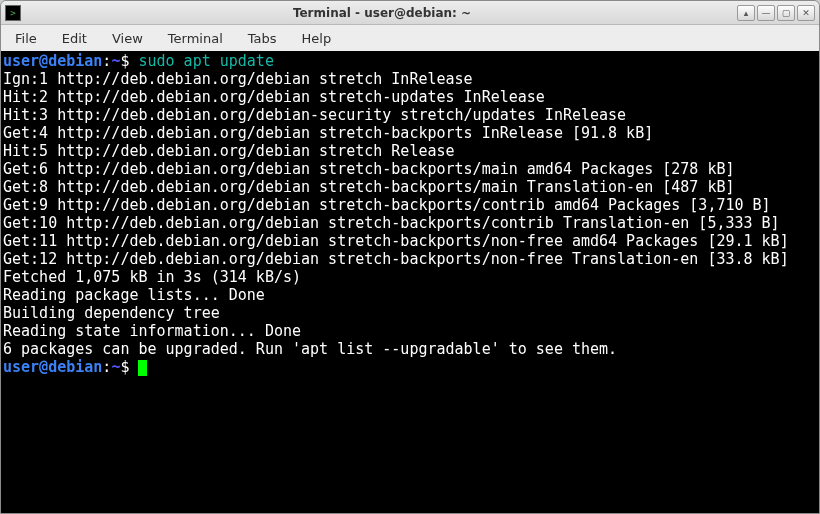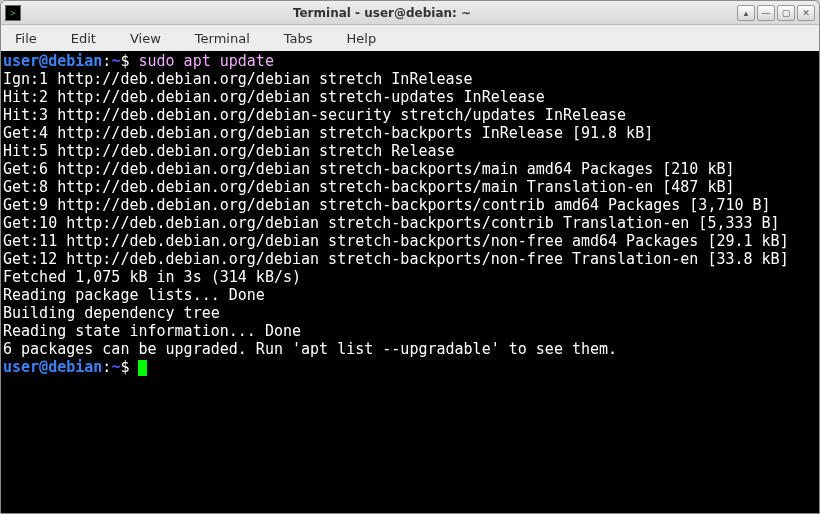--- a/index.html
+++ b/index.html
@@ -67,21 +67,21 @@
       font-size: 9px;
       color: #555;
       cursor: pointer;
     }
     .menubar {
       height: 26px;
       background: #ededed;
       display: flex;
       align-items: center;
       padding: 0 6px;
-      gap: 18px;
+      gap: 9px;
       font-size: 13px;
       color: #2e2e2e;
     }
     .menu-item {
       padding: 3px 8px;
       cursor: pointer;
     }
     .terminal {
       flex: 1;
       background: #000;
@@ -90,21 +90,21 @@
       font-size: 15px;
       line-height: 18px;
       padding: 1px 2px;
       overflow: hidden;
       white-space: pre-wrap;
       word-break: break-all;
     }
     .prompt-user { color: #3b82f6; font-weight: bold; }
     .prompt-path { color: #5555ff; font-weight: bold; }
     .prompt-sep { color: #fff; }
-    .cmd { color: #f0abfc; }
+    .cmd { color: #14b8a6; }
     .out { color: #fff; margin-top: 26px; }
     .cursor {
       display: inline-block;
       width: 9px;
       height: 16px;
       background: #00ff00;
       vertical-align: text-bottom;
     }
   </style>
 </head>
@@ -131,21 +131,21 @@
     <div class="menu-item">Tabs</div>
     <div class="menu-item">Help</div>
   </div>
 
   <div class="terminal"><span class="prompt-user">user@debian</span><span class="prompt-sep">:</span><span class="prompt-path">~</span><span class="prompt-sep">$</span> <span class="cmd">sudo apt update</span>
 <span class="out">Ign:1 http://deb.debian.org/debian stretch InRelease</span>
 <span class="out">Hit:2 http://deb.debian.org/debian stretch-updates InRelease</span>
 <span class="out">Hit:3 http://deb.debian.org/debian-security stretch/updates InRelease</span>
 <span class="out">Get:4 http://deb.debian.org/debian stretch-backports InRelease [91.8 kB]</span>
 <span class="out">Hit:5 http://deb.debian.org/debian stretch Release</span>
-<span class="out">Get:6 http://deb.debian.org/debian stretch-backports/main amd64 Packages [210 kB]</span>
+<span class="out">Get:6 http://deb.debian.org/debian stretch-backports/main amd64 Packages [278 kB]</span>
 <span class="out">Get:8 http://deb.debian.org/debian stretch-backports/main Translation-en [487 kB]</span>
 <span class="out">Get:9 http://deb.debian.org/debian stretch-backports/contrib amd64 Packages [3,710 B]</span>
 <span class="out">Get:10 http://deb.debian.org/debian stretch-backports/contrib Translation-en [5,333 B]</span>
 <span class="out">Get:11 http://deb.debian.org/debian stretch-backports/non-free amd64 Packages [29.1 kB]</span>
 <span class="out">Get:12 http://deb.debian.org/debian stretch-backports/non-free Translation-en [33.8 kB]</span>
 <span class="out">Fetched 1,075 kB in 3s (314 kB/s)</span>
 <span class="out">Reading package lists... Done</span>
 <span class="out">Building dependency tree</span>
 <span class="out">Reading state information... Done</span>
 <span class="out">6 packages can be upgraded. Run 'apt list --upgradable' to see them.</span>

